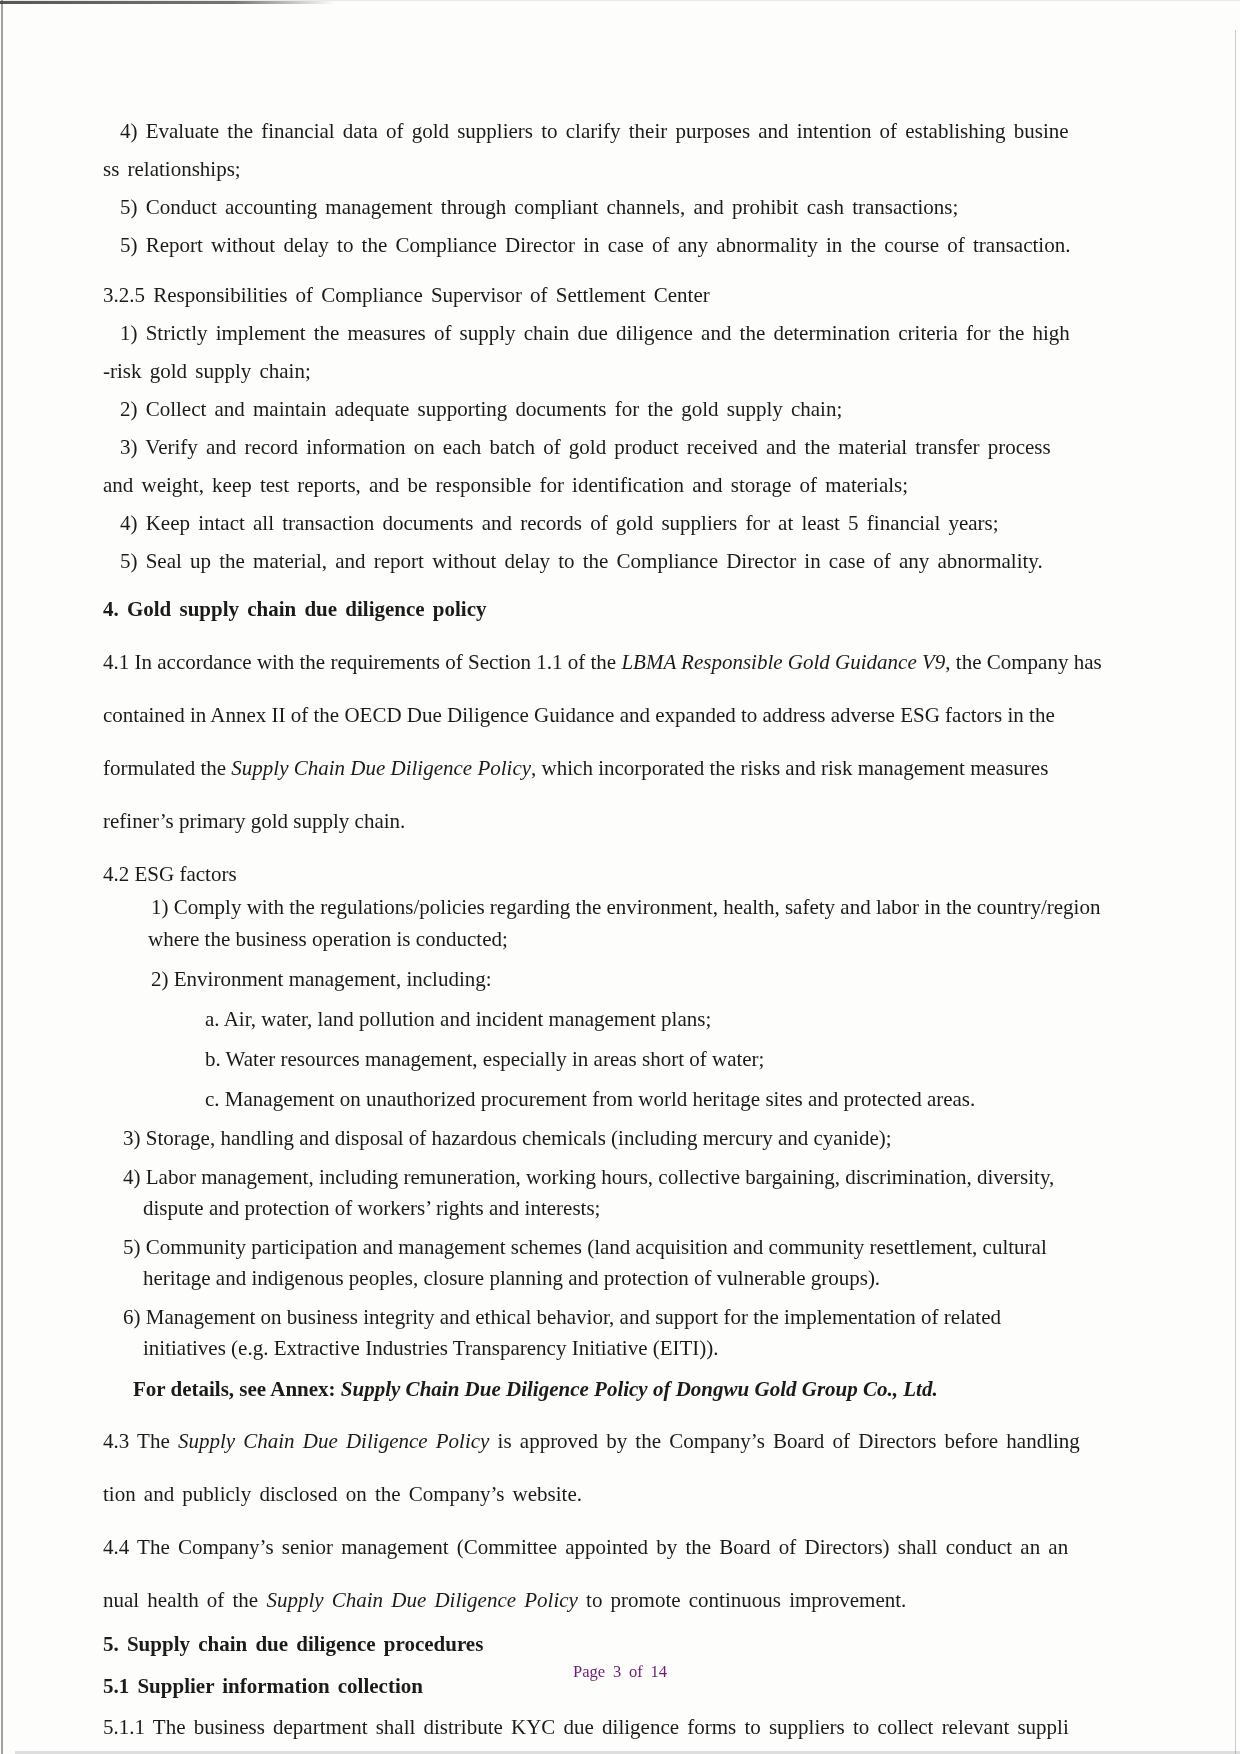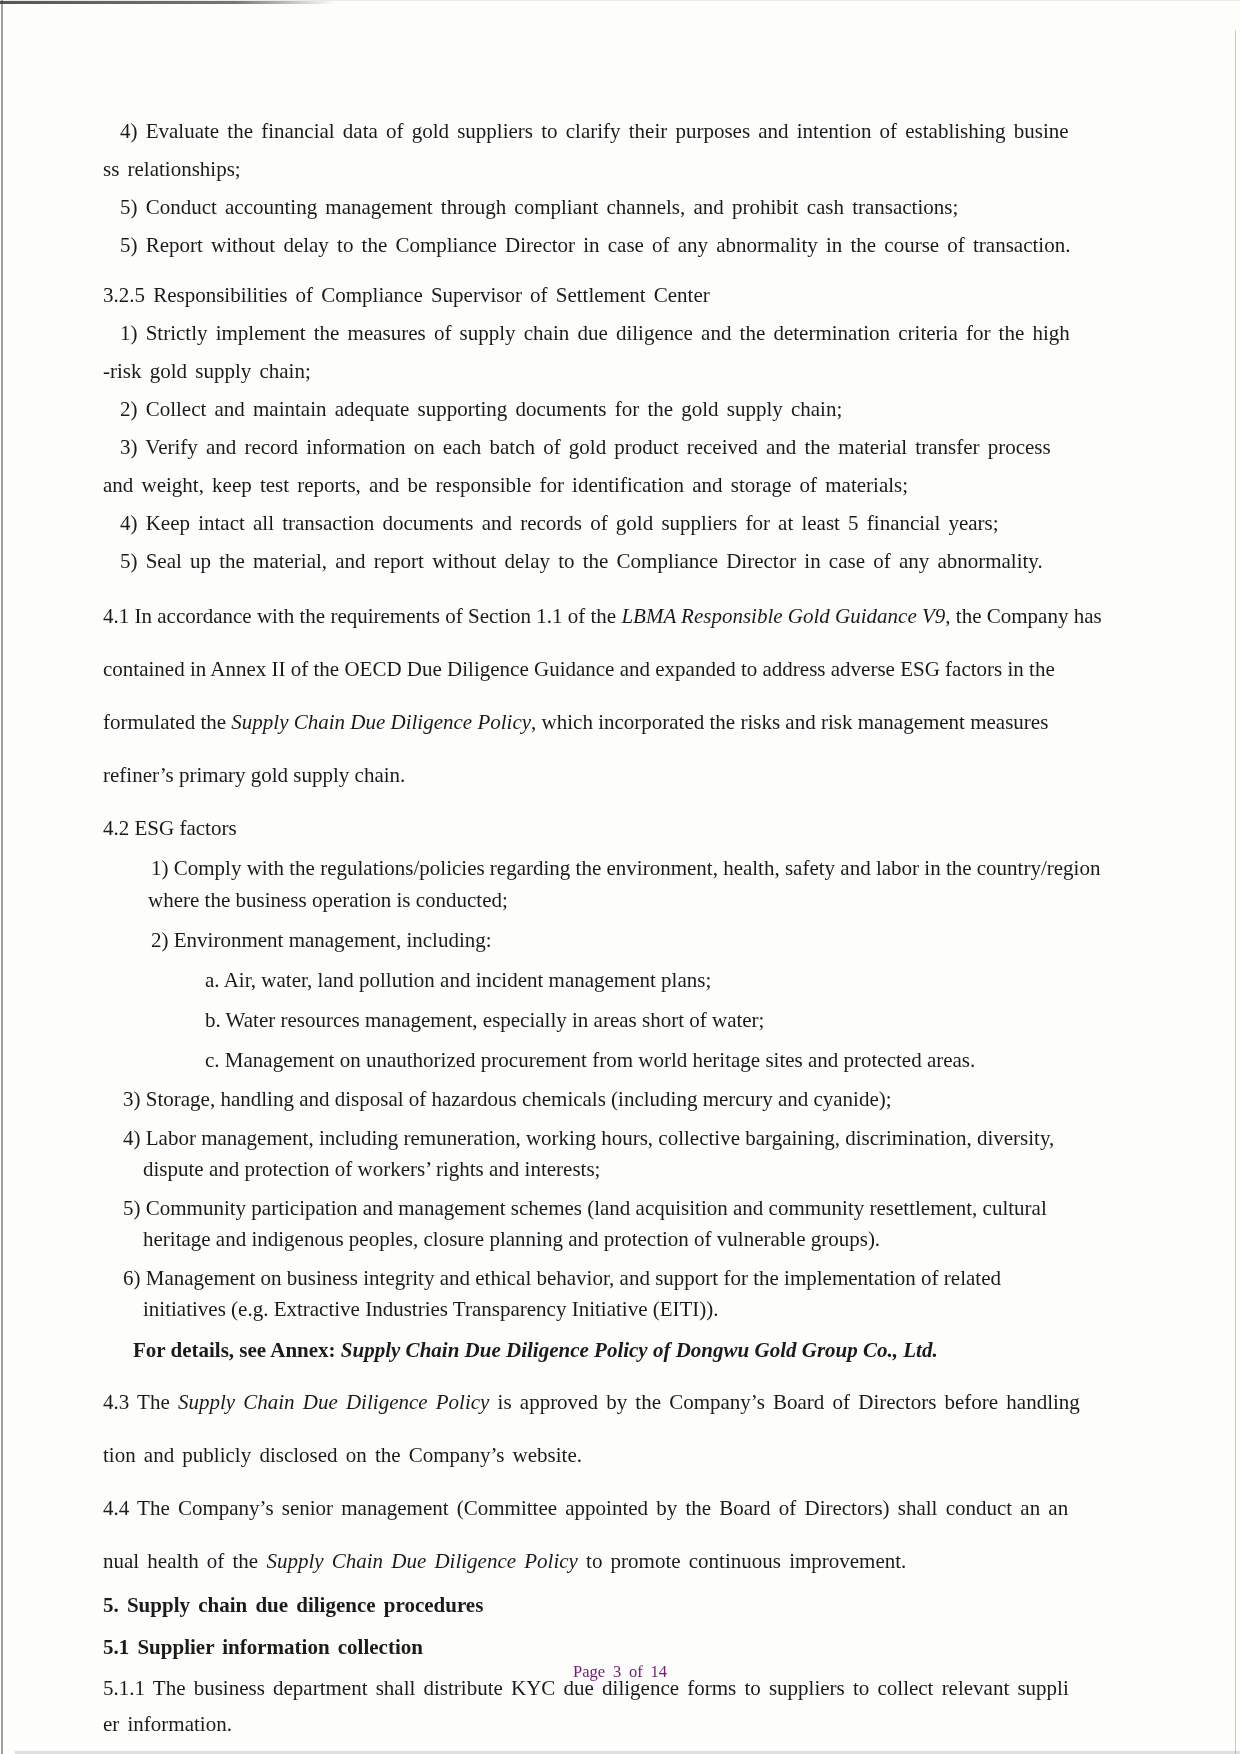--- a/index.html
+++ b/index.html
@@ -19,21 +19,21 @@
   }
   .block{margin:0;}
   .line{white-space:nowrap;}
   .lh31 .line{line-height:31px;}
   .lh32 .line{line-height:32px;}
   .lh33 .line{line-height:33px;margin-top:20px;}
   .lh34 .line{line-height:34px;}
   .lh36 .line{line-height:36px;}
   .lh38 .line{line-height:38px;}
   .mt6{margin-top:6px;}
-  .mt7{margin-top:7px;}
+  .mt7{}
   .mt8{margin-top:8px;}
   .mt9{margin-top:9px;}
   .mt10{margin-top:10px;}
   .mt12{margin-top:12px;}
   .ws{word-spacing:0.14em;}
   .b{font-weight:700;}
   .i{font-style:italic;}
   .footer{
     position:absolute;
     top:1662px;left:0;width:100%;
@@ -85,20 +85,23 @@
         <div class="line"><span>3.2.5 Responsibilities of Compliance Supervisor of Settlement Center</span></div>
       </div>
       <div class="block lh38 ws">
         <div class="line" style="padding-left: 17px; text-align: right;"><span>1) Strictly implement the measures of supply chain due diligence and the determination criteria for the high</span></div>
         <div class="line"><span>-risk gold supply chain;</span></div>
         <div class="line" style="padding-left: 17px;"><span>2) Collect and maintain adequate supporting documents for the gold supply chain;</span></div>
         <div class="line" style="padding-left: 17px;"><span>3) Verify and record information on each batch of gold product received and the material transfer process</span></div>
         <div class="line"><span>and weight, keep test reports, and be responsible for identification and storage of materials;</span></div>
         <div class="line" style="padding-left: 17px;"><span>4) Keep intact all transaction documents and records of gold suppliers for at least 5 financial years;</span></div>
         <div class="line" style="padding-left: 17px;"><span>5) Seal up the material, and report without delay to the Compliance Director in case of any abnormality.</span></div>
+      </div>
+      <div class="block lh34 mt12 ws">
+        <div class="line"><span class="b">4. Gold supply chain due diligence policy</span></div>
       </div>
       <div class="block lh33 mt6">
         <div class="line"><span>4.1 In accordance with the requirements of Section 1.1 of the </span><span class="i">LBMA Responsible Gold Guidance V9</span><span>, the Company has</span></div>
         <div class="line"><span>contained in Annex II of the OECD Due Diligence Guidance and expanded to address adverse ESG factors in the</span></div>
         <div class="line"><span>formulated the </span><span class="i">Supply Chain Due Diligence Policy</span><span>, which incorporated the risks and risk management measures</span></div>
         <div class="line"><span>refiner’s primary gold supply chain.</span></div>
       </div>
       <div class="block lh33 mt8">
         <div class="line"><span>4.2 ESG factors</span></div>
       </div>

